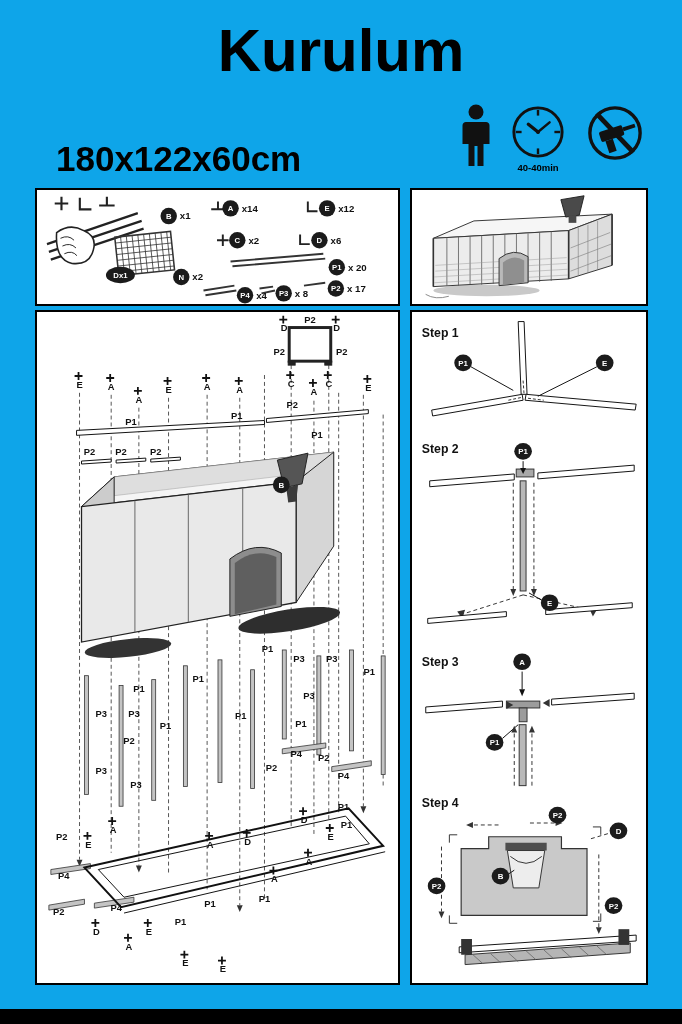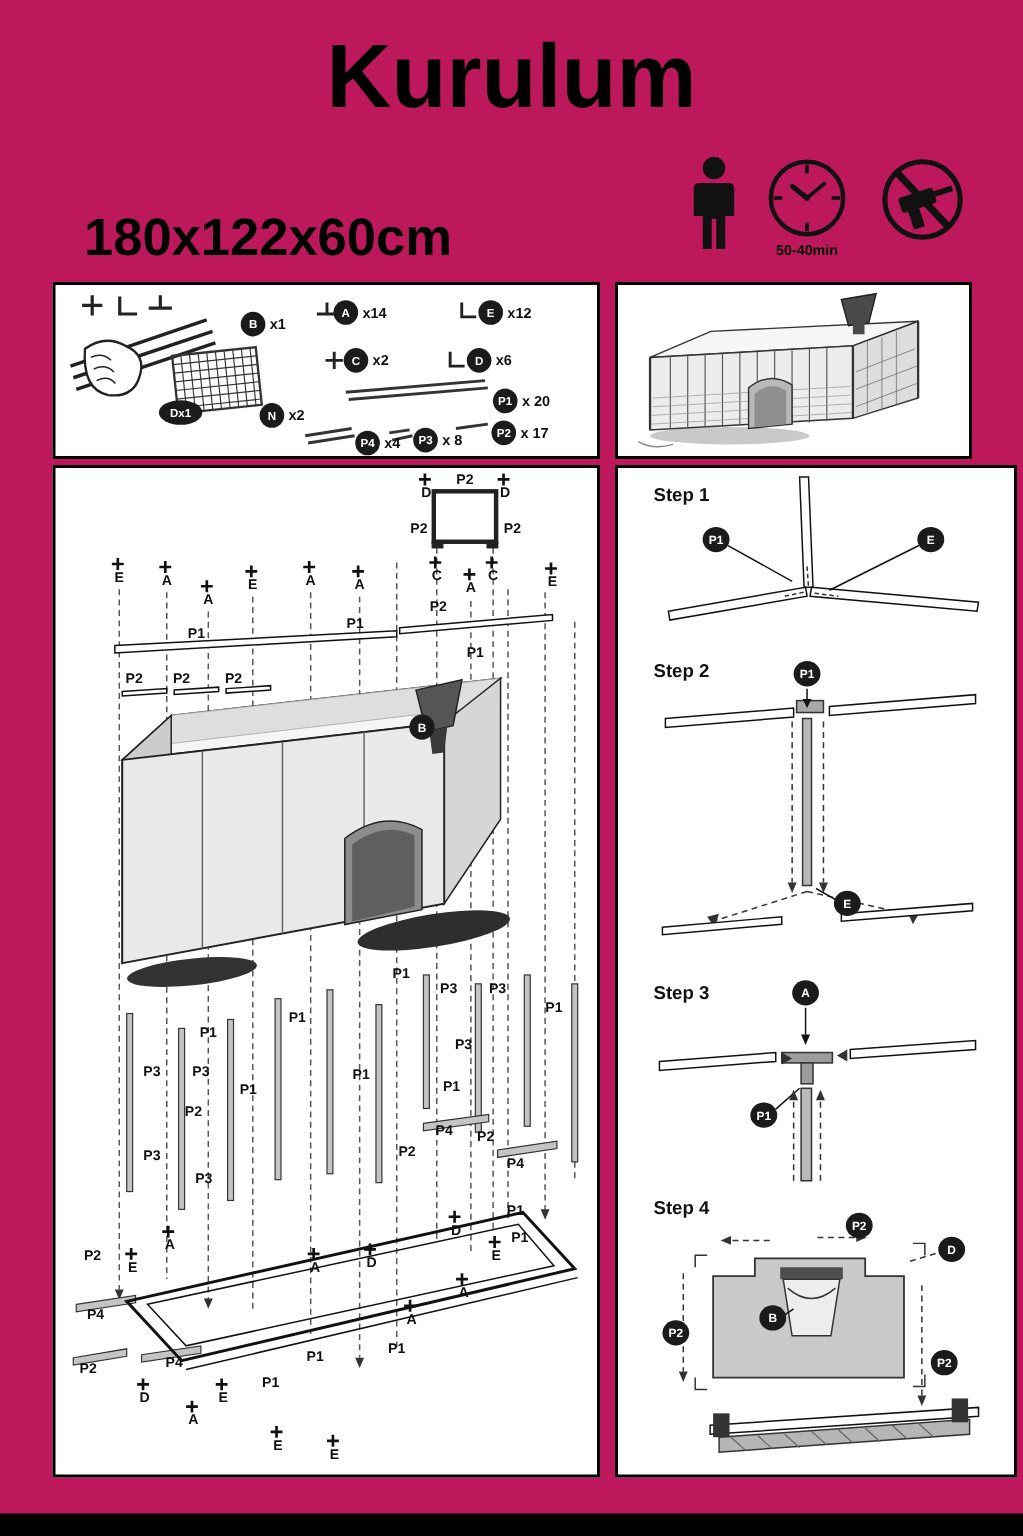--- a/index.html
+++ b/index.html
@@ -1,28 +1,28 @@
 <!DOCTYPE html>
 <html><head>
 <meta charset="utf-8">
 <style>
   html,body{margin:0;padding:0;background:#fff;}
   body{width:682px;height:1024px;position:relative;font-family:"Liberation Sans",sans-serif;overflow:hidden;}
-  .sheet{position:absolute;inset:0;background:#be185d;}
+  .sheet{position:absolute;inset:0;background:#0ea5e9;}
   .title{position:absolute;top:16px;left:0;width:100%;text-align:center;font-size:60px;font-weight:800;color:#000;letter-spacing:0px;margin:0;}
   .dims{position:absolute;left:56px;top:124px;font-size:35px;font-weight:800;color:#000;margin-top:15px;}
   .iconrow{position:absolute;right:34px;top:104px;display:flex;gap:16px;align-items:flex-start;}
   .clockwrap{display:flex;flex-direction:column;align-items:center;}
   .duration{font-size:9.5px;font-weight:bold;color:#000;margin-top:2px;}
   .box{position:absolute;border:2px solid #000;background:#fff;box-sizing:border-box;}
   .box svg{display:block;width:100%;height:100%;}
   .parts{left:35px;top:188px;width:365px;height:118px;}
   .product{left:410px;top:188px;width:238px;height:118px;}
   .exploded{left:35px;top:310px;width:365px;height:675px;}
-  .steps{left:410px;top:310px;width:268px;height:675px;}
+  .steps{left:410px;top:310px;width:238px;height:675px;}
   .bottom-bar{position:absolute;left:0;bottom:0;width:100%;height:15px;background:#000;}
   .badge-txt{font:bold 8px "Liberation Sans",sans-serif;fill:#fff;}
   .qty-txt{font:bold 10px "Liberation Sans",sans-serif;fill:#111;}
   .dlabel{font:bold 9.5px "Liberation Sans",sans-serif;fill:#111;}
   .step-title{font:bold 12.5px "Liberation Sans",sans-serif;fill:#111;}
 </style>
 </head>
 <body>
 
 <div class="sheet">
@@ -44,21 +44,21 @@
           <line x1="52" y1="29" x2="46" y2="29"></line>
           <line x1="29" y1="52" x2="29" y2="46"></line>
           <line x1="6" y1="29" x2="12" y2="29"></line>
         </g>
         <g stroke="#111" stroke-linecap="round">
           <line x1="29" y1="29" x2="19" y2="21" stroke-width="3.5"></line>
           <line x1="29" y1="29" x2="41" y2="19" stroke-width="2.5"></line>
         </g>
         <circle cx="29" cy="29" r="2" fill="#111"></circle>
       </svg>
-      <div class="duration">50-40min</div>
+      <div class="duration">40-40min</div>
     </div>
     <svg width="66" height="58" viewBox="0 0 66 60">
       <circle cx="33" cy="30" r="26" fill="none" stroke="#111" stroke-width="3.5"></circle>
       <g transform="rotate(-18 33 30)" fill="#111">
         <rect x="17" y="24" width="25" height="11" rx="2"></rect>
         <rect x="42" y="27" width="13" height="4"></rect>
         <rect x="21" y="35" width="8" height="13"></rect>
       </g>
       <line x1="14" y1="10" x2="52" y2="50" stroke="#111" stroke-width="5"></line>
     </svg>

